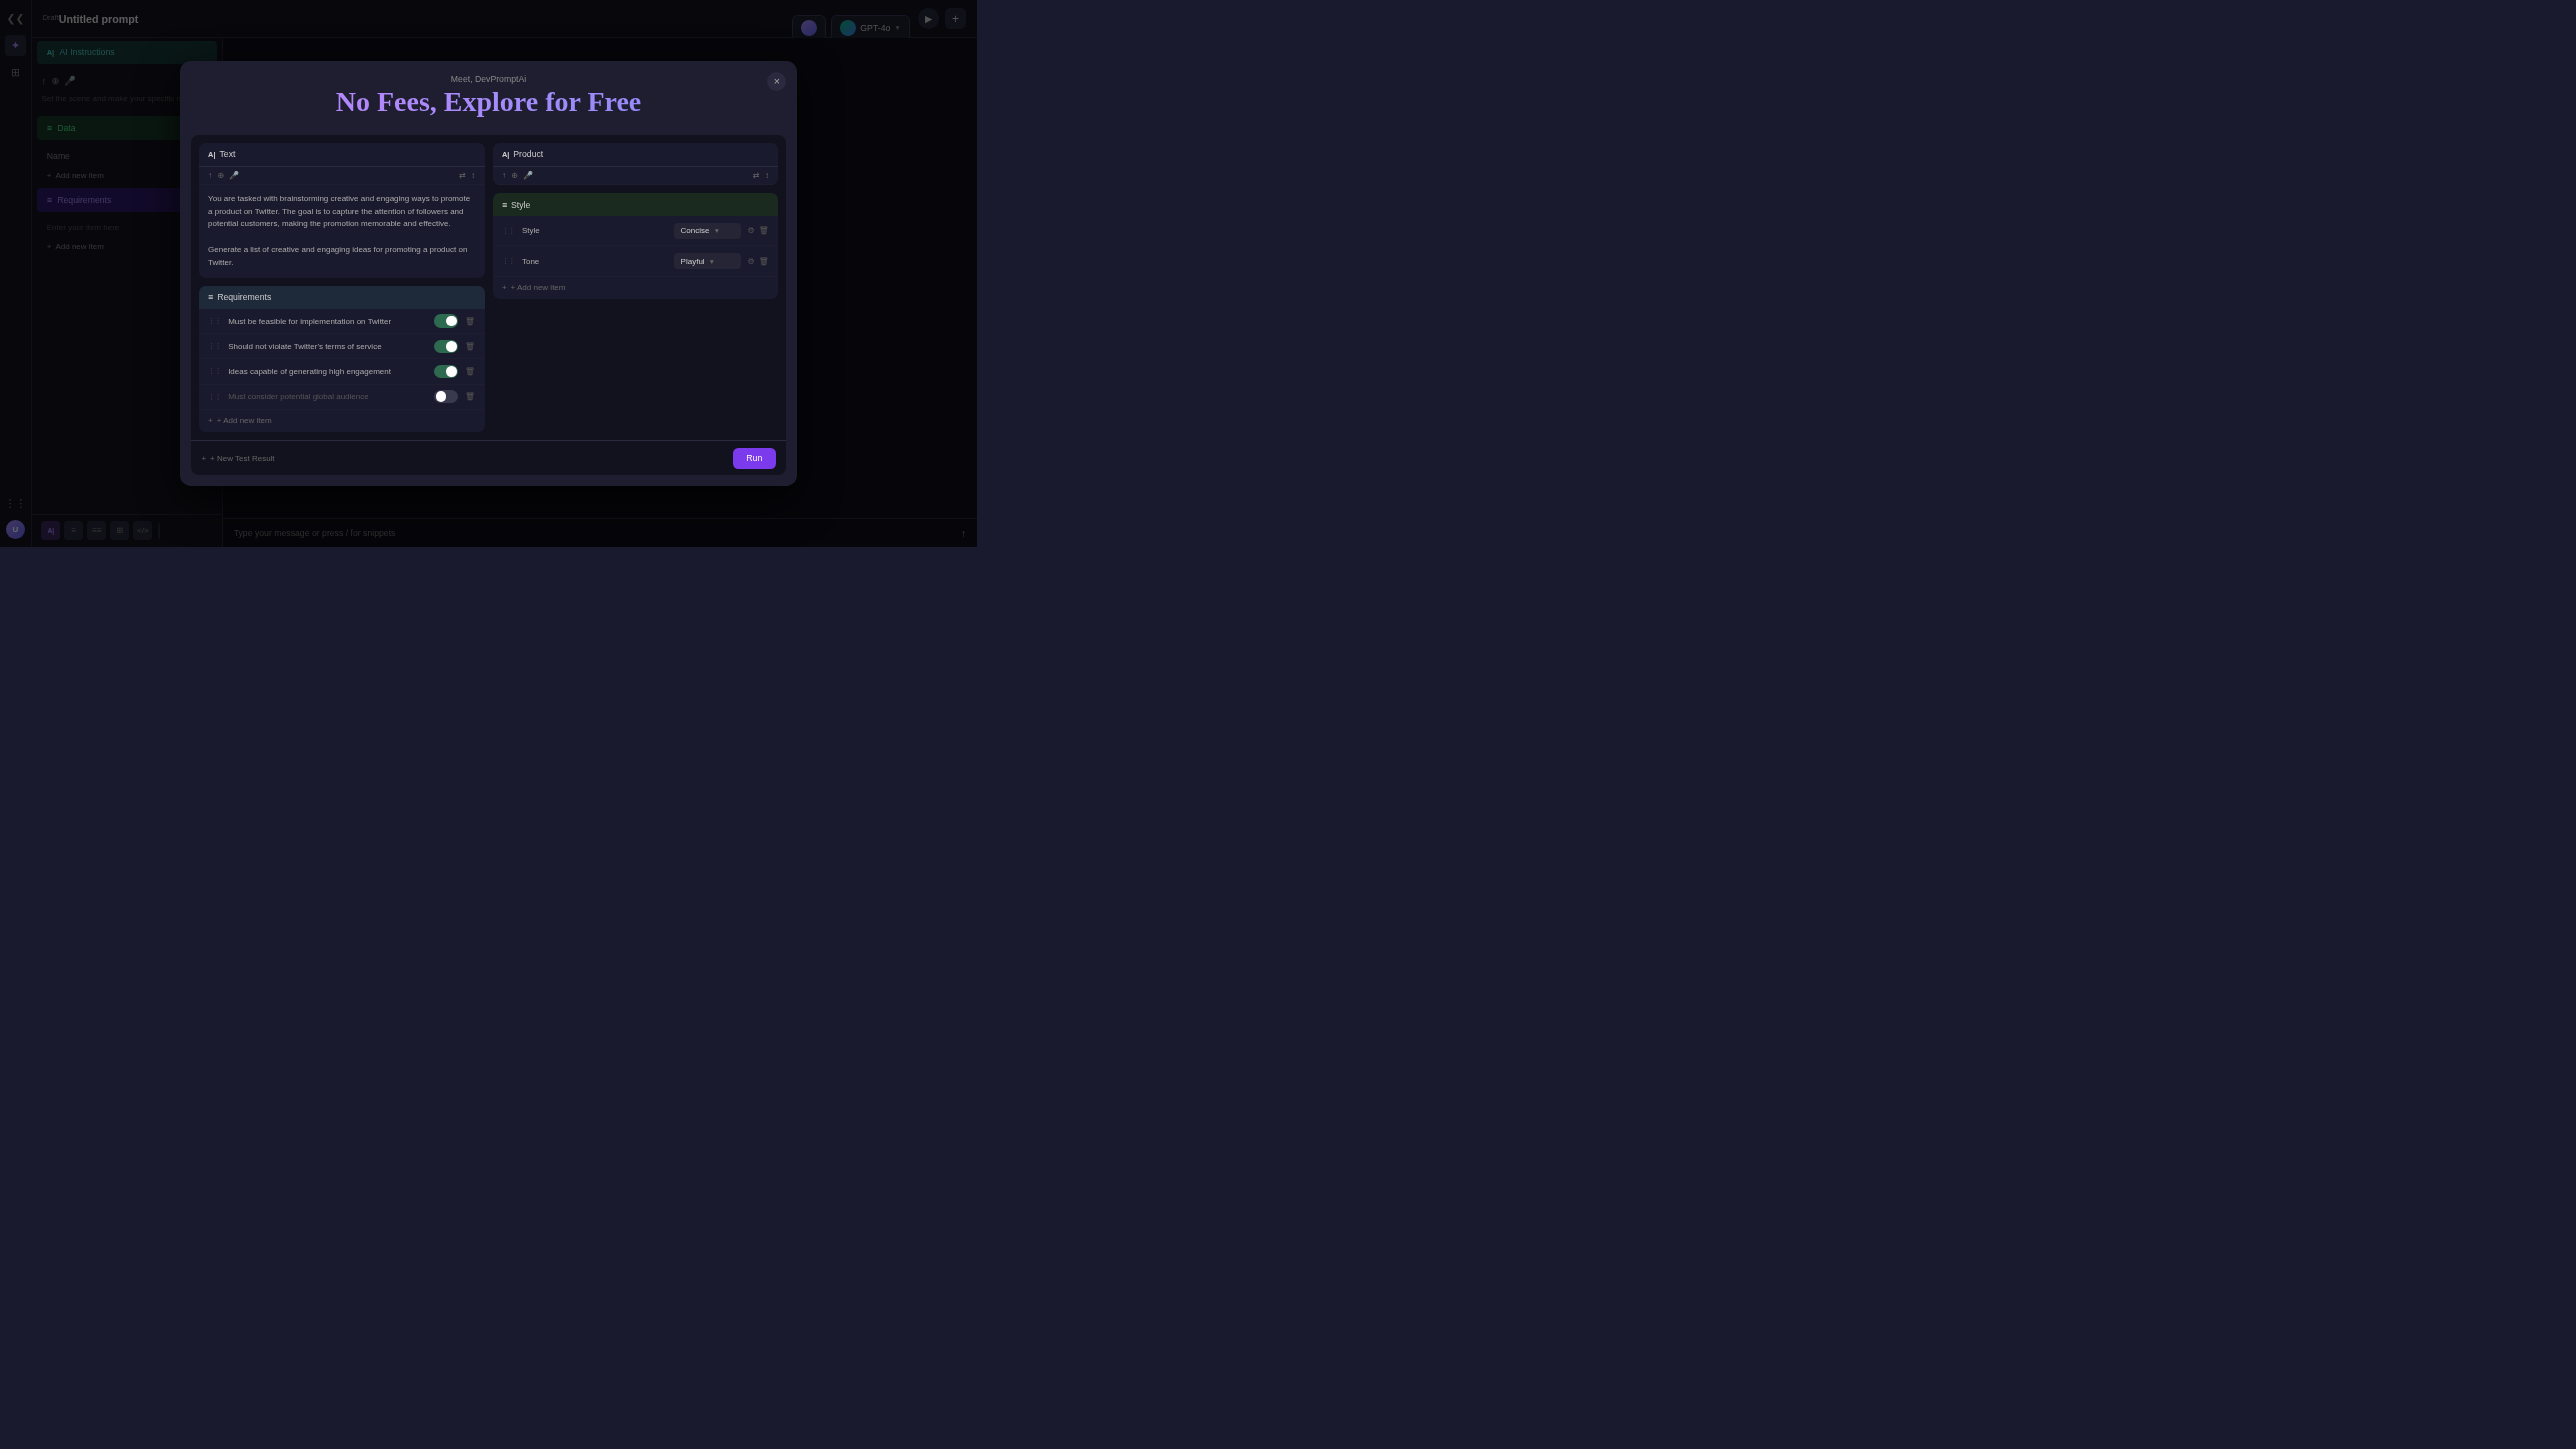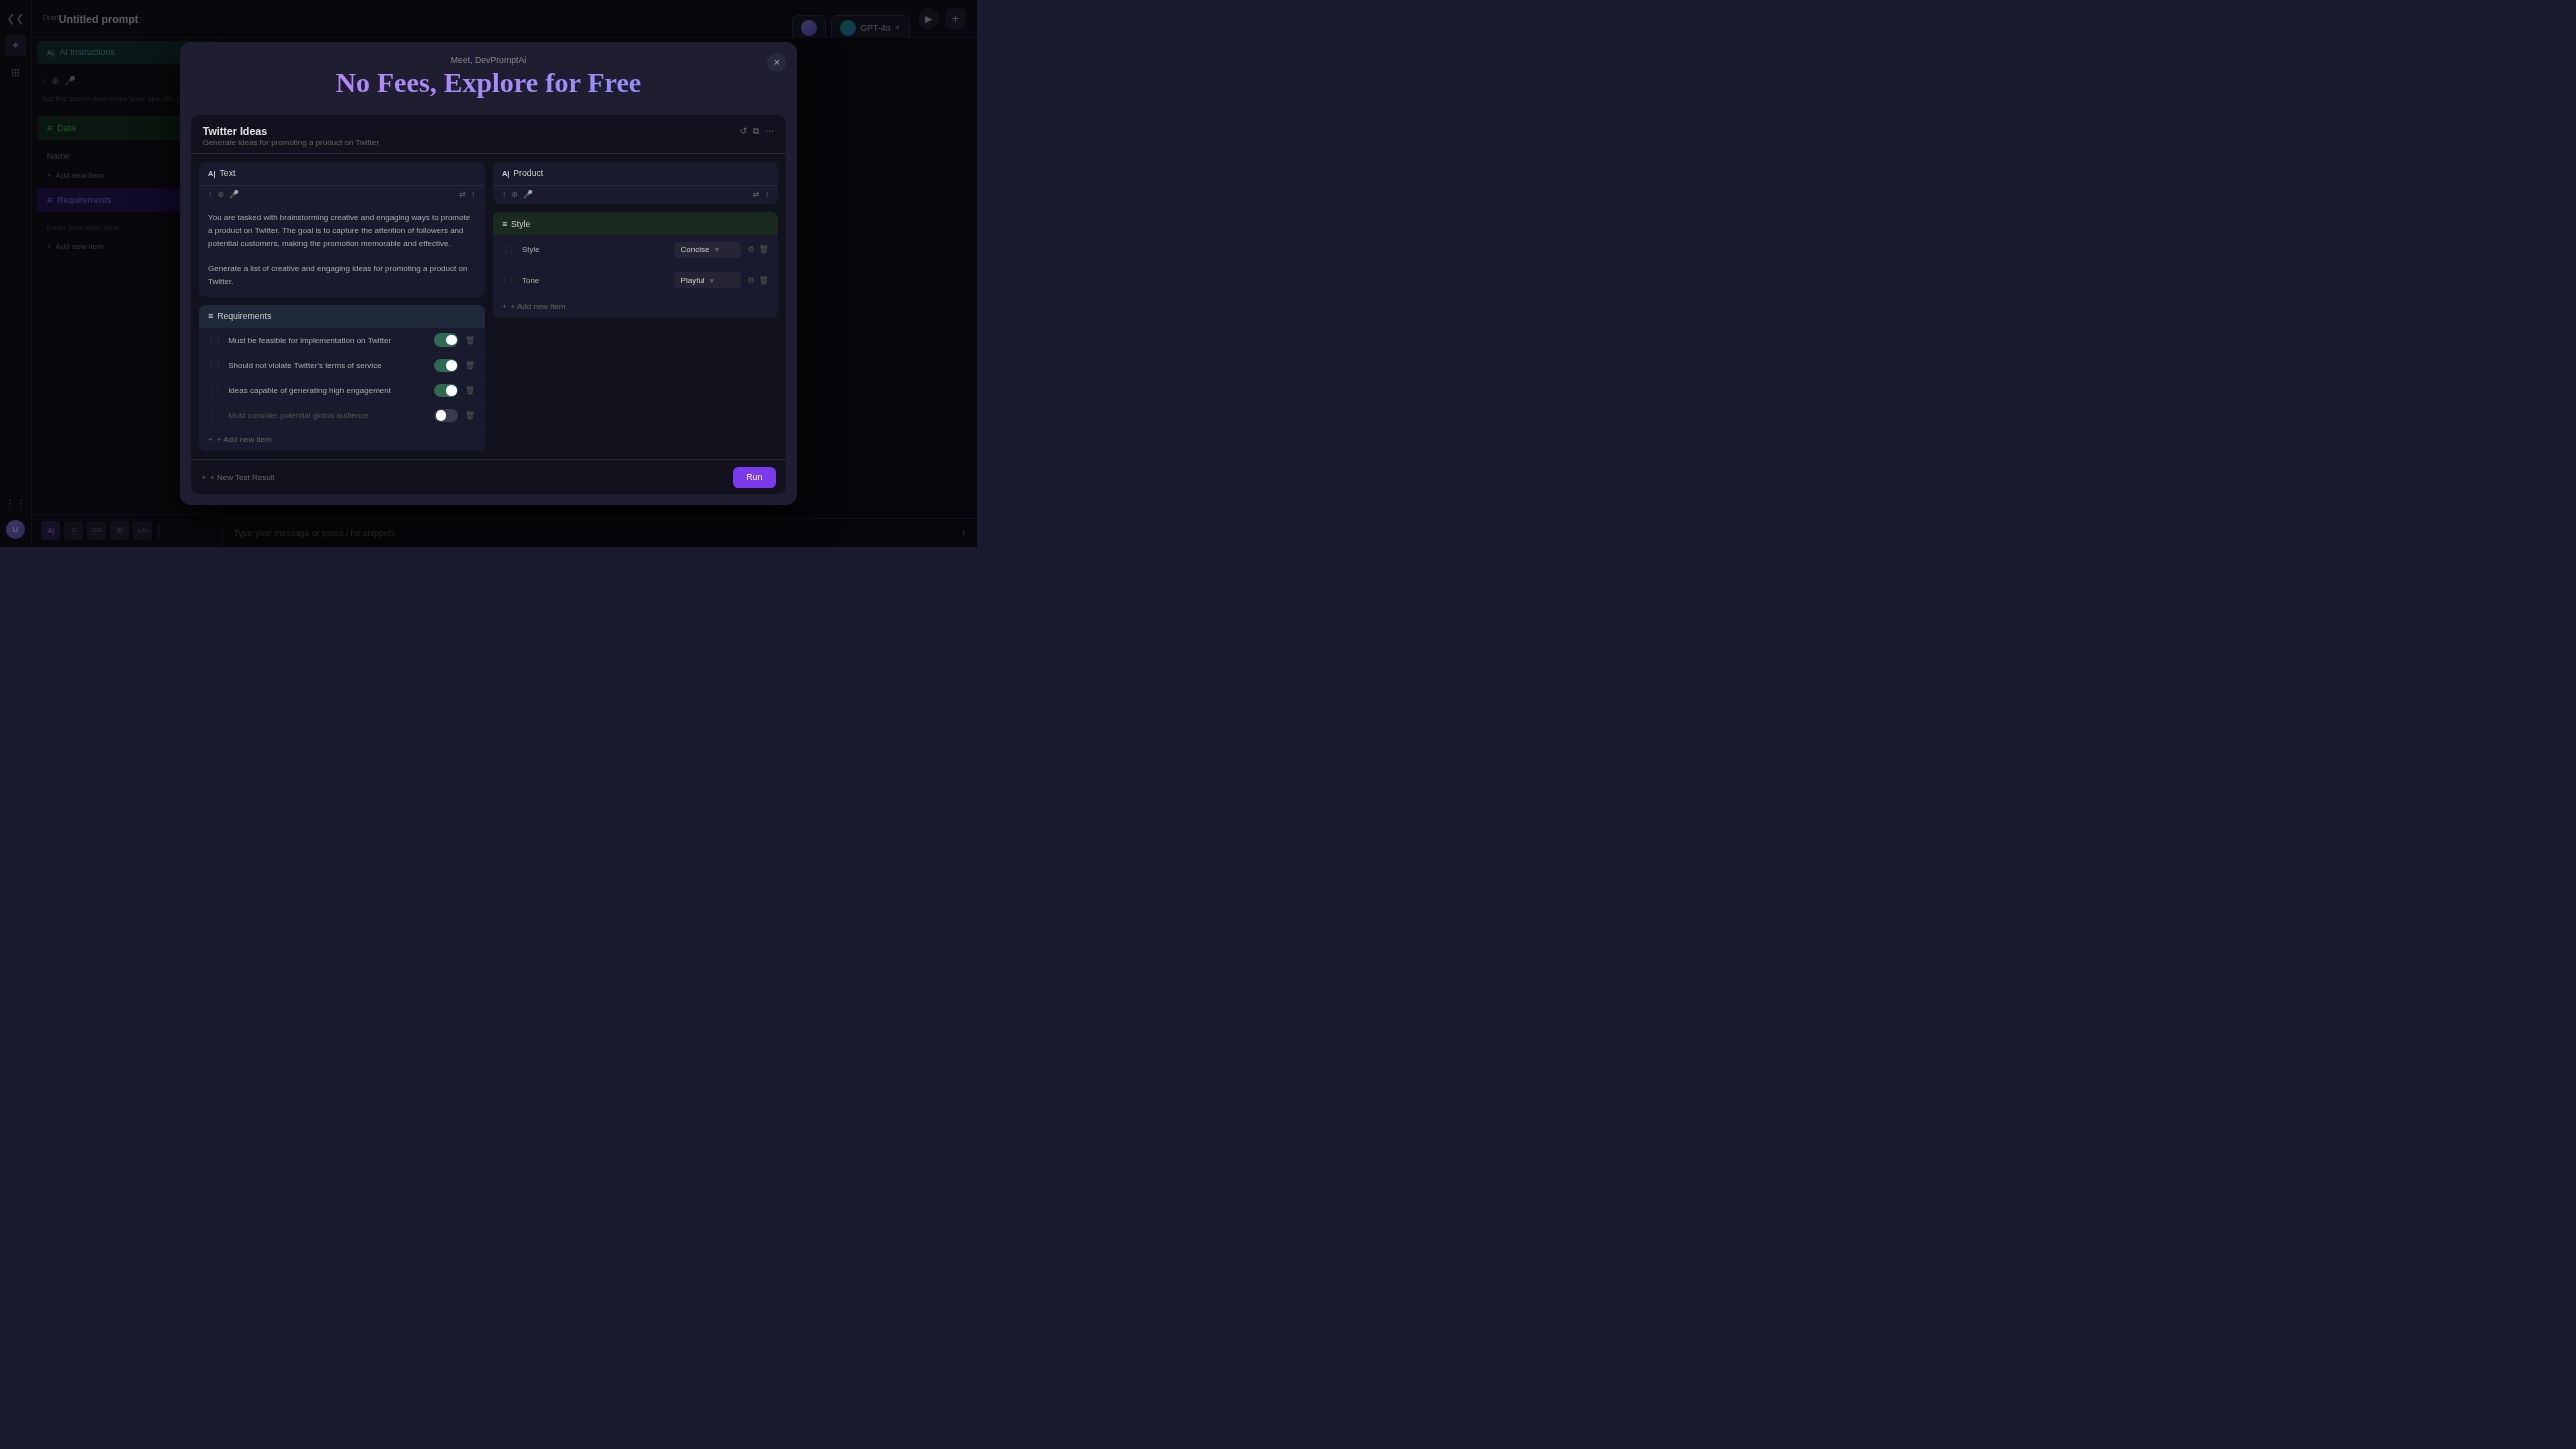--- a/index.html
+++ b/index.html
@@ -671,31 +671,20 @@
     <div class="modal" data-name="modal">
 
       <div class="modal-header" data-name="modal-header">
         <button class="modal-close" data-name="modal-close-button">×</button>
         <div class="modal-subtitle" data-name="modal-meet-label">Meet, DevPromptAi</div>
         <div class="modal-title" data-name="modal-hero-title">No Fees, Explore for Free</div>
       </div>
 
       <div class="demo-ui" data-name="demo-ui">
 
-        <div class="demo-header" data-name="demo-header">
-          <div class="demo-header-left" data-name="demo-header-left">
-            <h3 data-name="demo-title">Twitter Ideas</h3>
-            <p data-name="demo-subtitle">Generate ideas for promoting a product on Twitter</p>
-          </div>
-          <div class="demo-header-icons" data-name="demo-header-icons">
-            <span data-name="refresh-icon">↺</span>
-            <span data-name="copy-icon">⧉</span>
-            <span data-name="more-icon">⋯</span>
-          </div>
-        </div>
 
         <div class="demo-body" data-name="demo-body">
 
           <div class="demo-col" data-name="demo-left-col">
 
             <div class="demo-section" data-name="text-section">
               <div class="demo-section-header" data-name="text-section-header">
                 <span data-name="text-ai-icon" style="font-size:7.4px;font-weight:700;">A|</span>
                 <span data-name="text-label">Text</span>
               </div>

